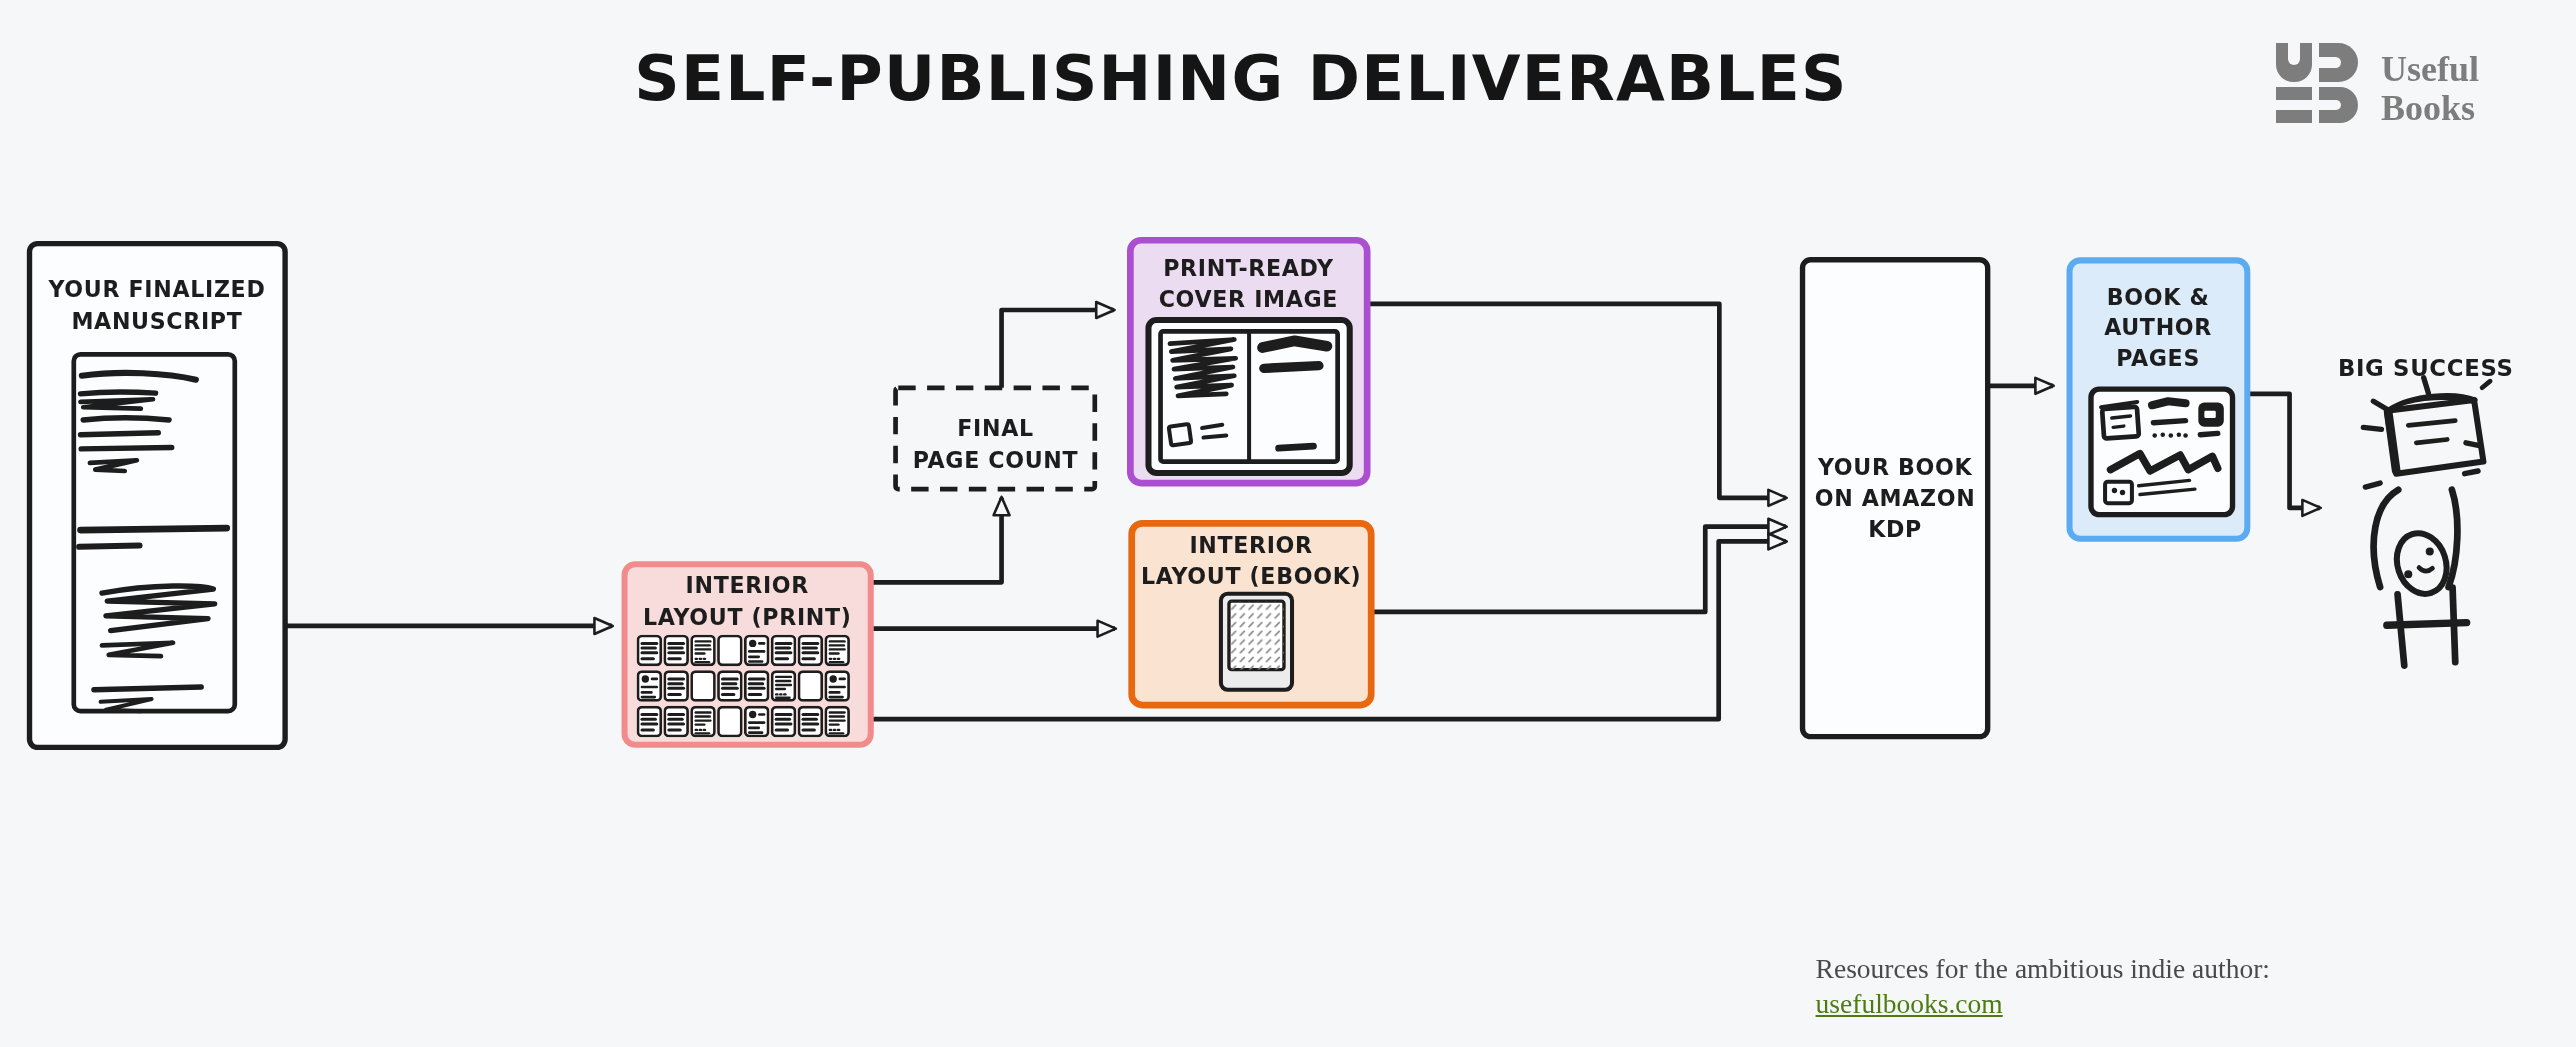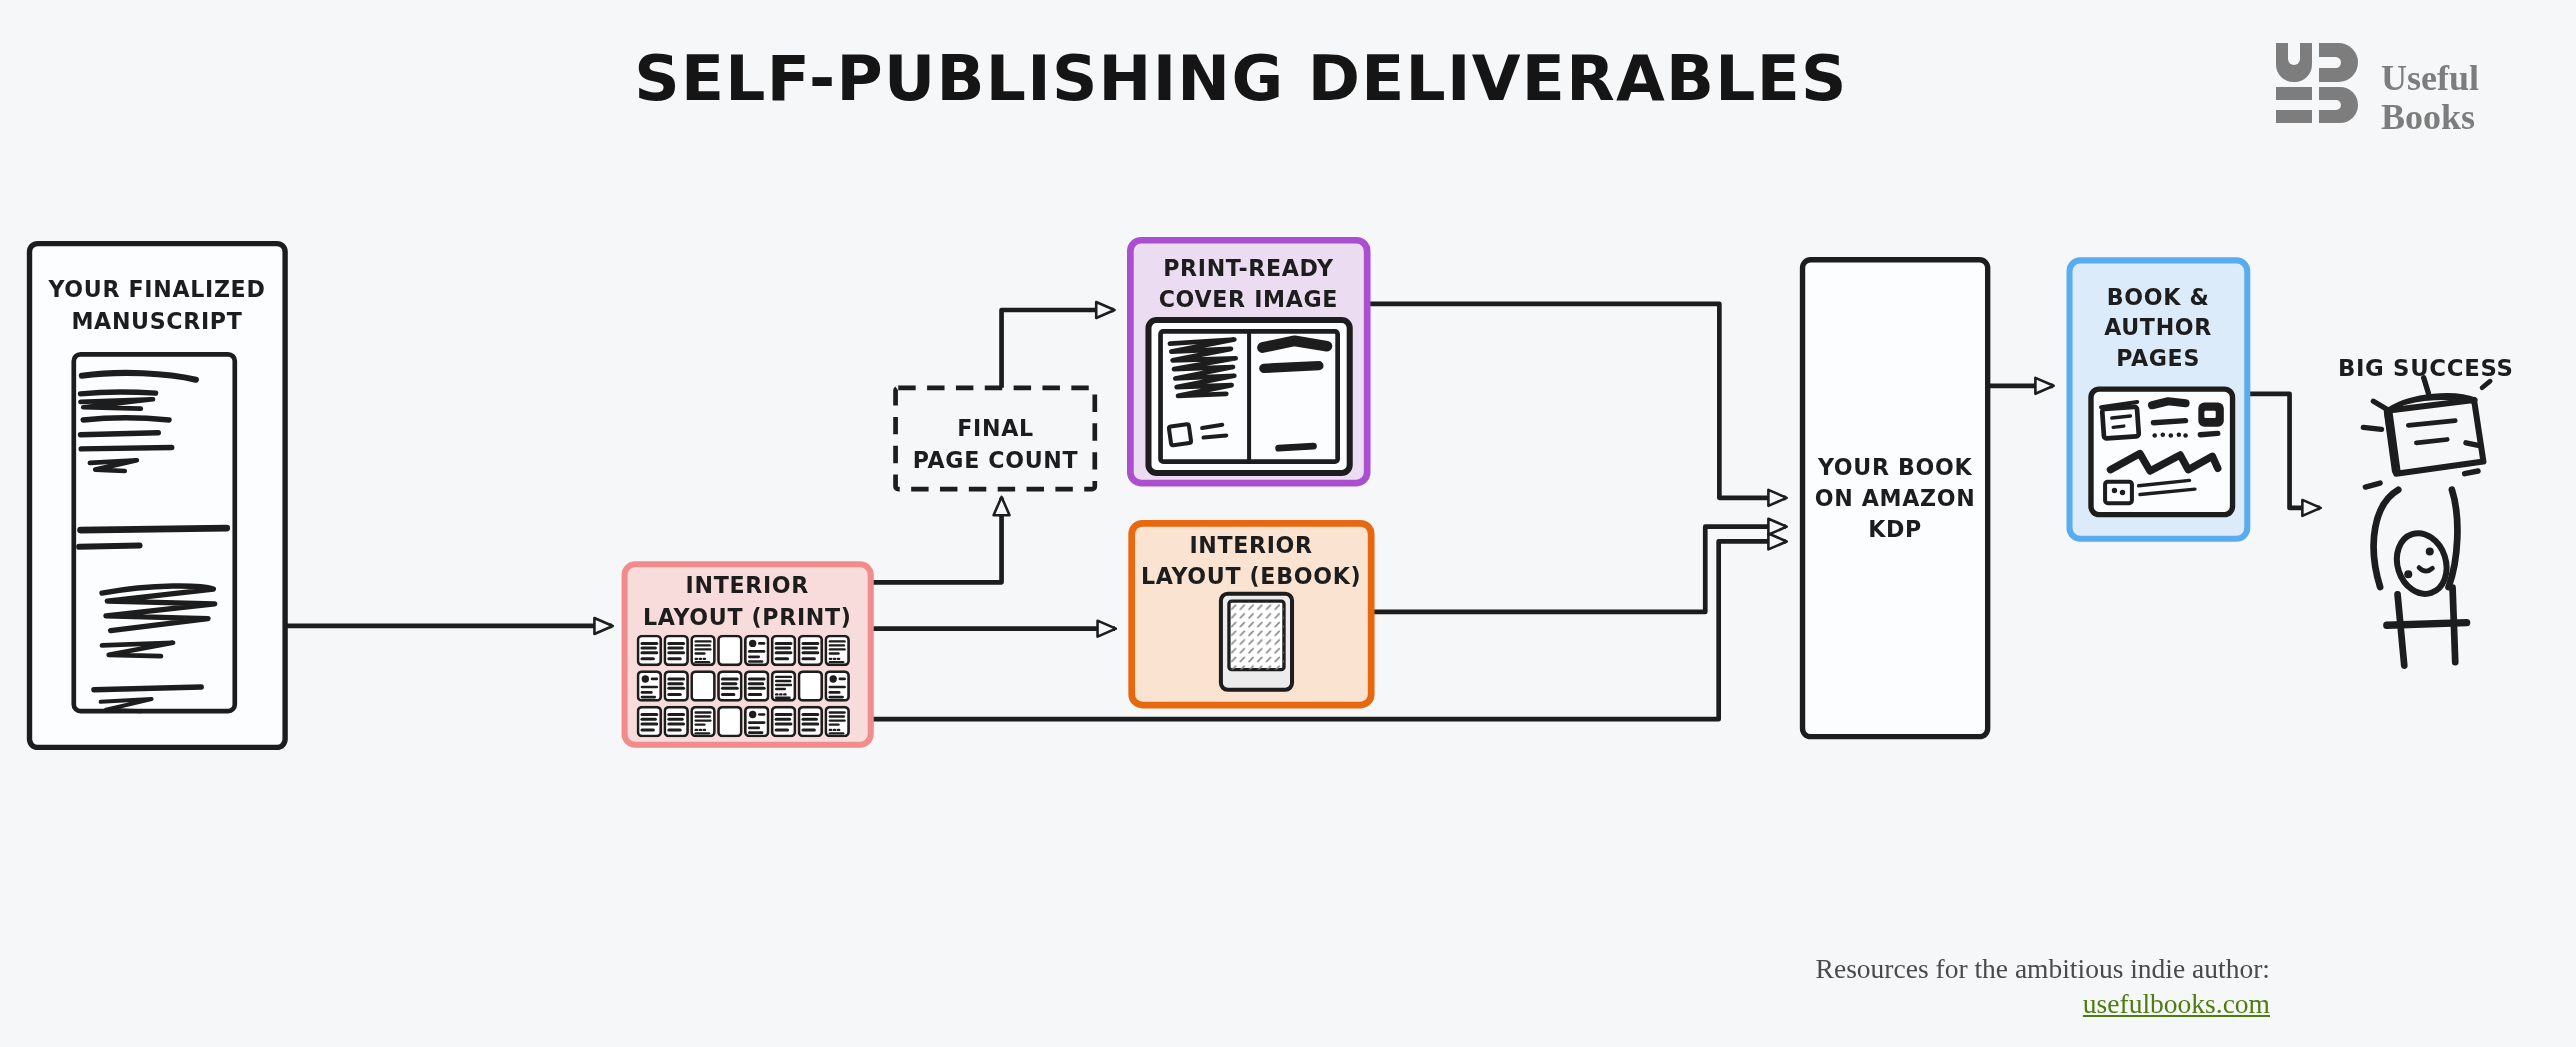--- a/index.html
+++ b/index.html
@@ -21,23 +21,23 @@
   .lm{position:absolute;background:#7d7d7d;}
   .lm-u{left:0;top:0;width:36px;height:39px;border-radius:0 0 17.4px 17.4px;}
   .lm-u-notch{position:absolute;left:12px;top:0;width:12px;height:21.5px;background:#f6f7f8;border-radius:0 0 6px 6px;}
   .lm-d1{left:43px;top:0;width:39px;height:39px;border-radius:0 20px 20px 0;}
   .lm-d2{left:43px;top:44px;width:39px;height:36px;border-radius:0 19px 19px 0;}
   .lm-slot{position:absolute;left:0;width:21.5px;height:10.7px;background:#f6f7f8;border-radius:0 5.4px 5.4px 0;}
   .lm-slot1{top:14px;}
   .lm-slot2{top:12.7px;}
   .lm-b1{left:0;top:44px;width:36px;height:13.4px;}
   .lm-b2{left:0;top:67px;width:36px;height:13.4px;}
-  .logo-text{font-family:"Liberation Serif", serif;font-weight:bold;font-size:36px;line-height:39px;color:#7d7d7d;margin-top:16px;}
+  .logo-text{font-family:"Liberation Serif", serif;font-weight:bold;font-size:36px;line-height:39px;color:#7d7d7d;margin-top:7px;}
   
-  .footer{position:absolute;right:63px;top:951px;text-align:right;
+  .footer{position:absolute;right:63px;top:951px;text-align:left;
     font-family:"Liberation Serif", serif;font-size:27.5px;line-height:35px;color:#4a4a4a;}
   .footer a{color:#4d7c0f;text-decoration:underline;cursor:pointer;}
   
   svg.diagram{position:absolute;left:0;top:0;}
   .lbl{
     font-family:"DejaVu Sans", sans-serif;font-weight:bold;font-size:33px;
     letter-spacing:1px;fill:#1d1d1d;text-anchor:middle;
   }
   .ink{stroke:#1d1d1d;fill:none;stroke-linecap:round;stroke-linejoin:round;}
   .arrow{stroke:#1d1d1d;stroke-width:7;fill:none;stroke-linejoin:round;}

